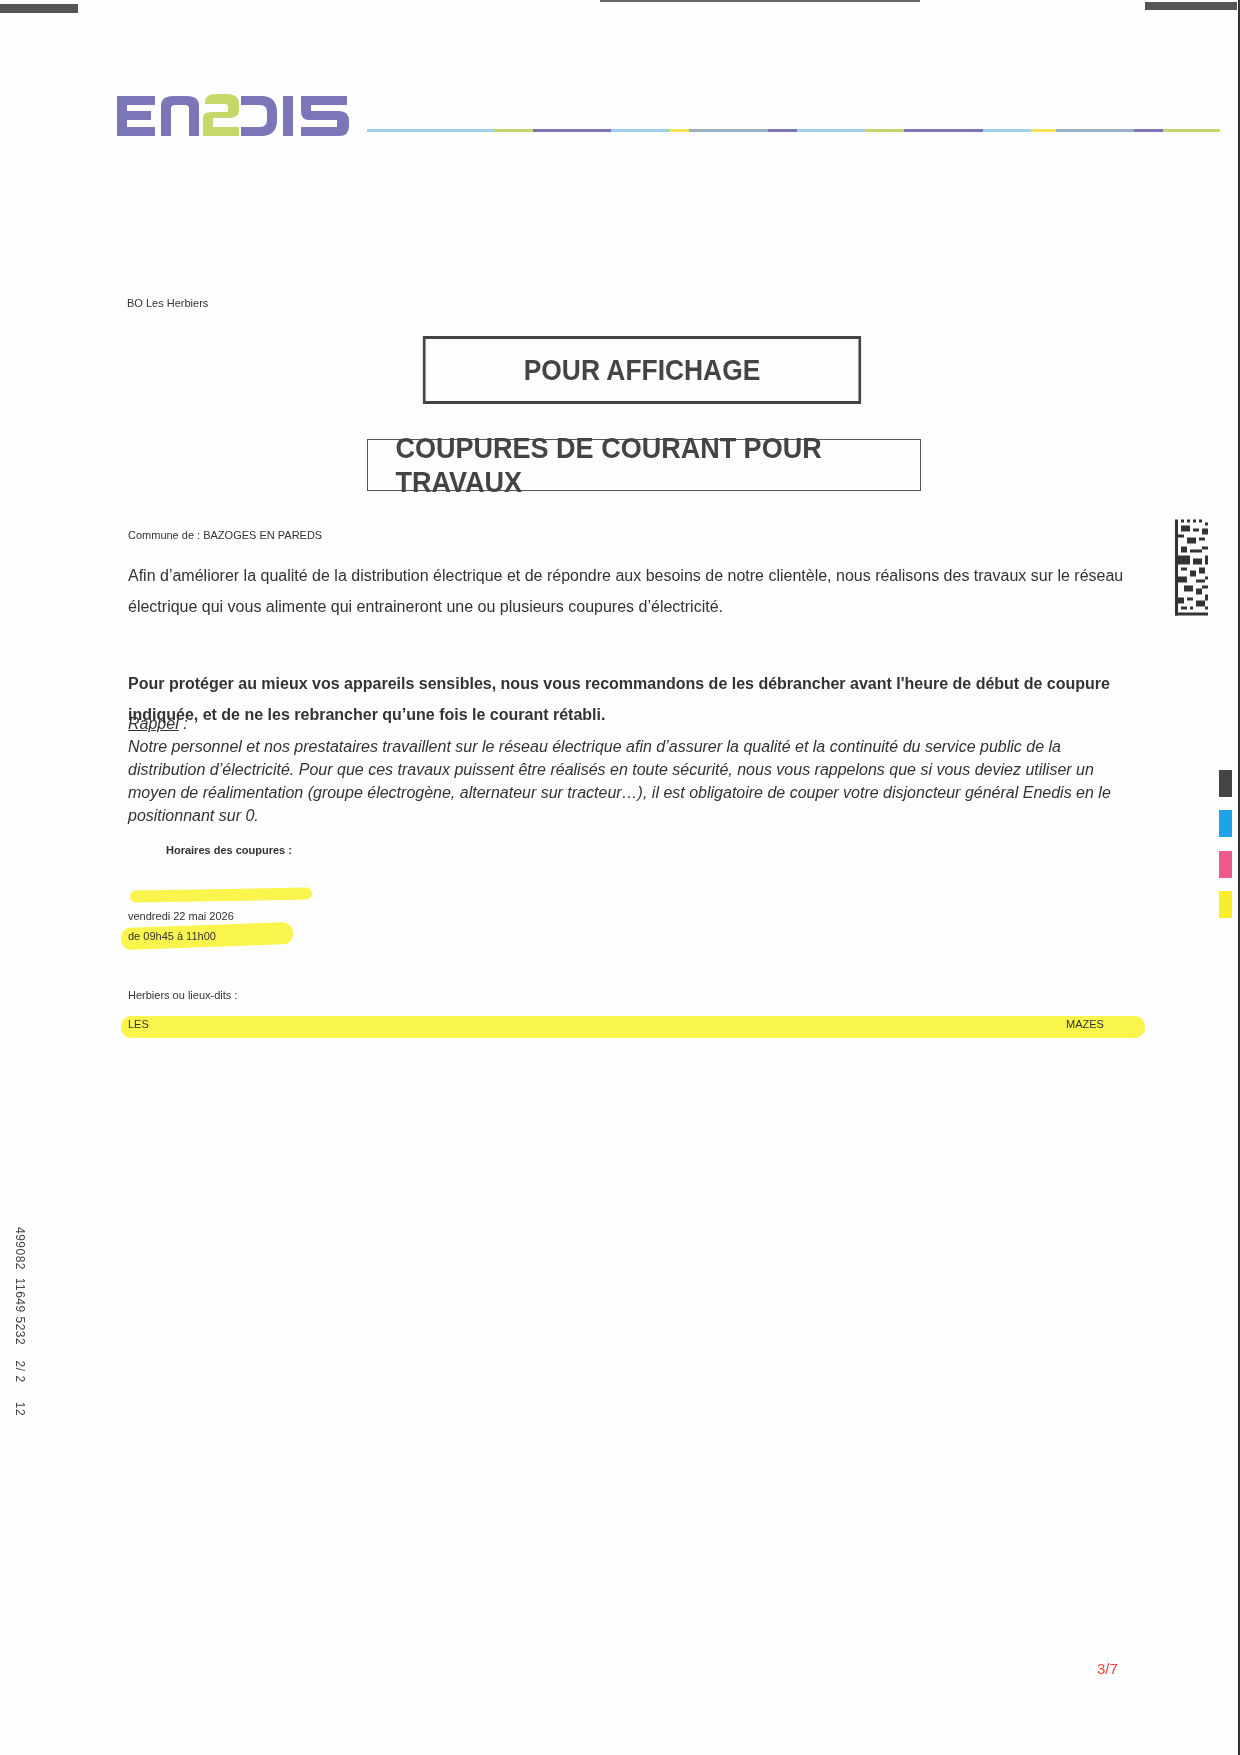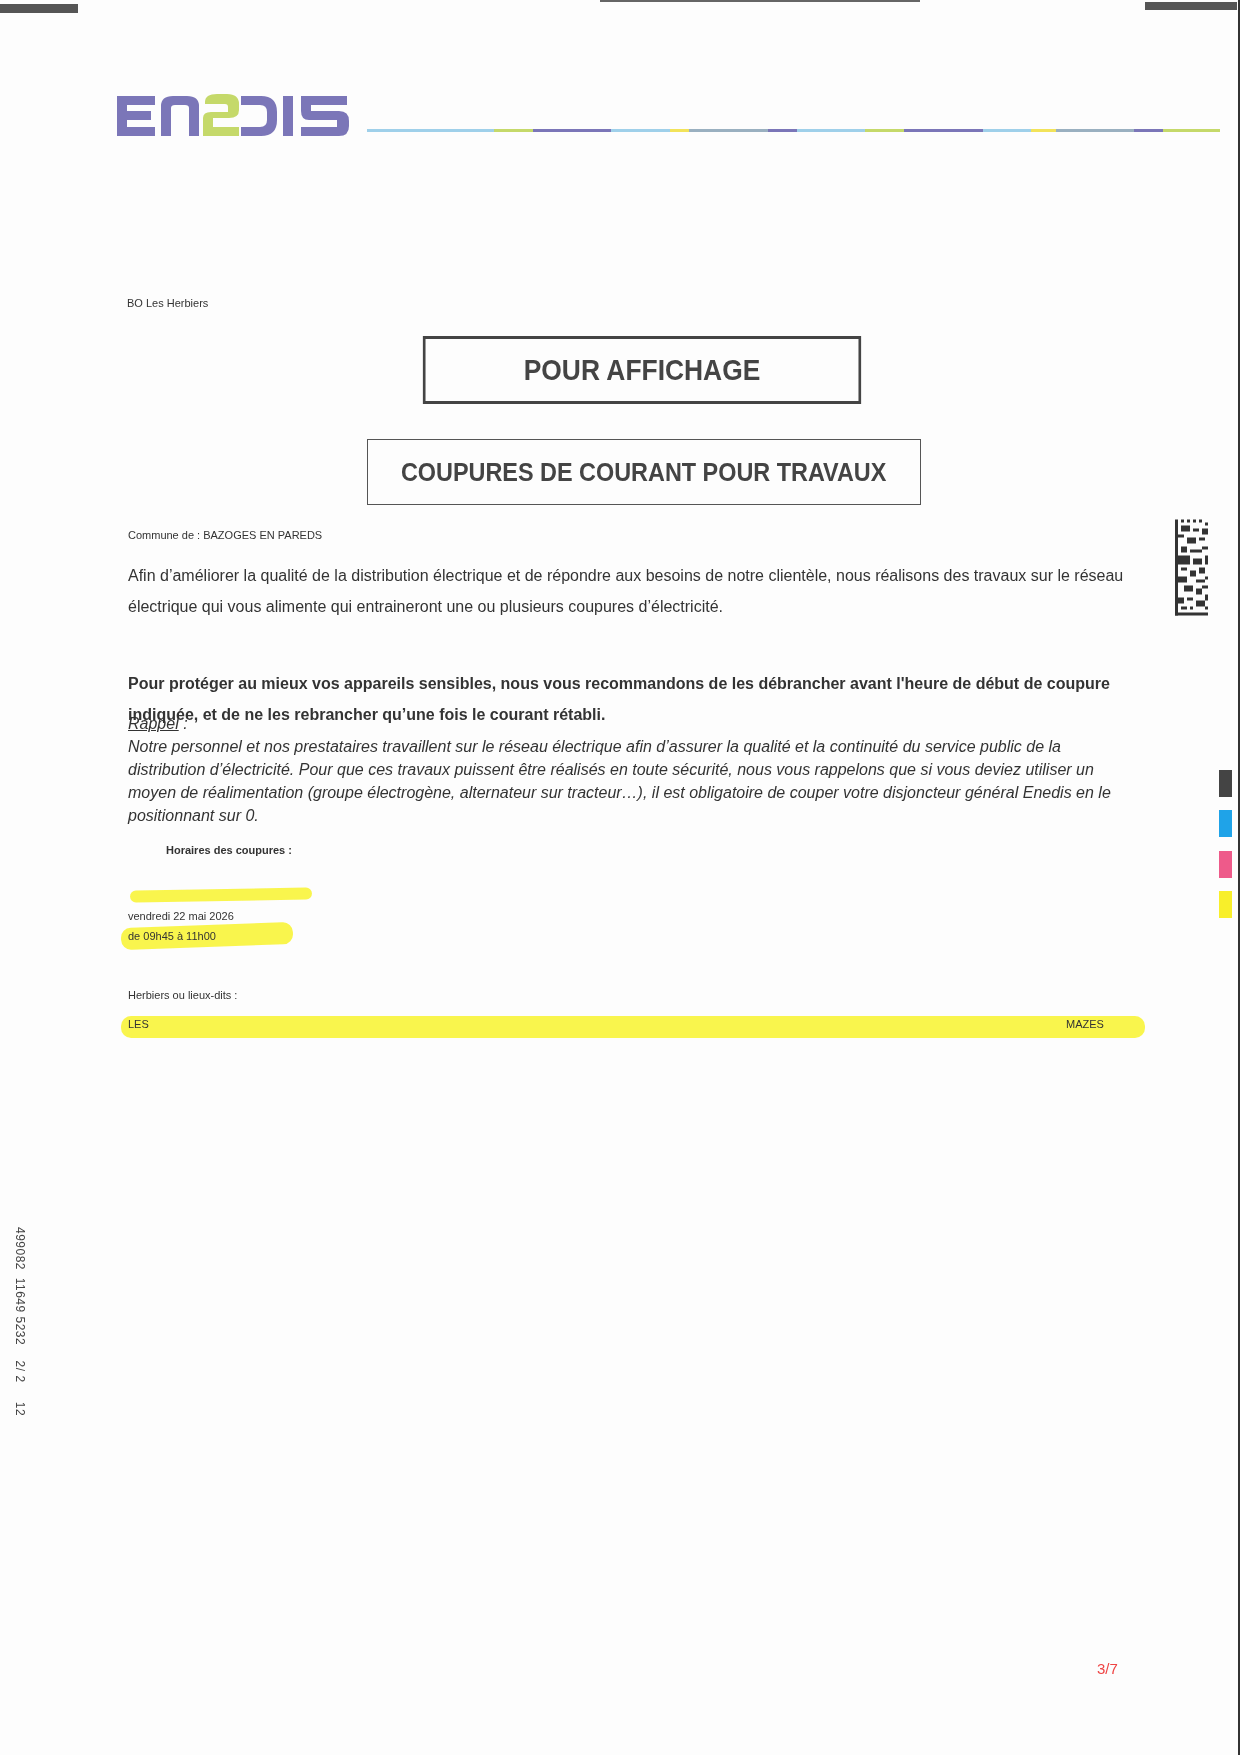--- a/index.html
+++ b/index.html
@@ -13,23 +13,23 @@
   .rule { position: absolute; left: 367px; top: 129px; width: 853px; height: 3px; display: flex; }
   .rule span { display: block; height: 3px; }
   .txt { position: absolute; font-size: 11px; color: #333; line-height: 31px; }
   .box1 {
     position: absolute; left: 393px; top: 336px; width: 498px; height: 68px;
     border: 3px solid #444; box-sizing: border-box; display: flex; align-items: center; justify-content: center;
     font-family: "Liberation Sans", sans-serif; font-weight: bold; font-size: 30px; color: #444;
     transform: scaleX(0.88);
   }
   .box2 {
-    position: absolute; left: 367px; top: 439px; width: 554px; height: 66px;
+    position: absolute; left: 367px; top: 439px; width: 554px; height: 52px;
     border: 1.5px solid #555; box-sizing: border-box; display: flex; align-items: center; justify-content: center;
-    font-weight: bold; font-size: 26px; color: #444;
+    font-weight: bold; font-size: 30px; color: #444;
   }
   .box2 span { display: inline-block; transform: scaleX(0.9); }
   .para { position: absolute; left: 128px; width: 1000px; font-size: 16px; line-height: 31px; color: #333; }
   .ital { font-style: italic; line-height: 23px; }
   .hl { position: absolute; background: #f8f43a; border-radius: 10px; opacity: 0.9; }
   .bold { font-weight: bold; margin-left: 38px; }
   .swatch { position: absolute; left: 1219px; width: 13px; height: 27px; }
   .datamatrix { position: absolute; left: 1175px; top: 519px; width: 33px; height: 97px; }
   .margin-text {
     position: absolute; left: -80px; top: 1320px; width: 200px; font-size: 12px; color: #444;

